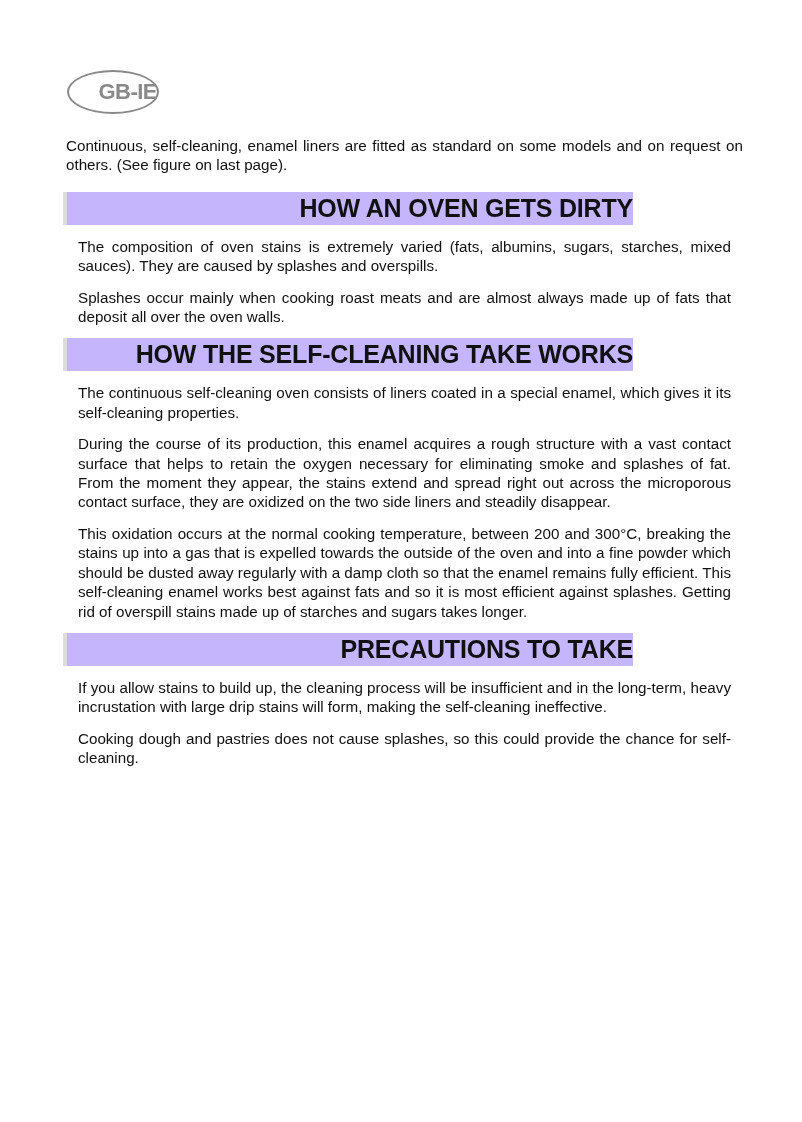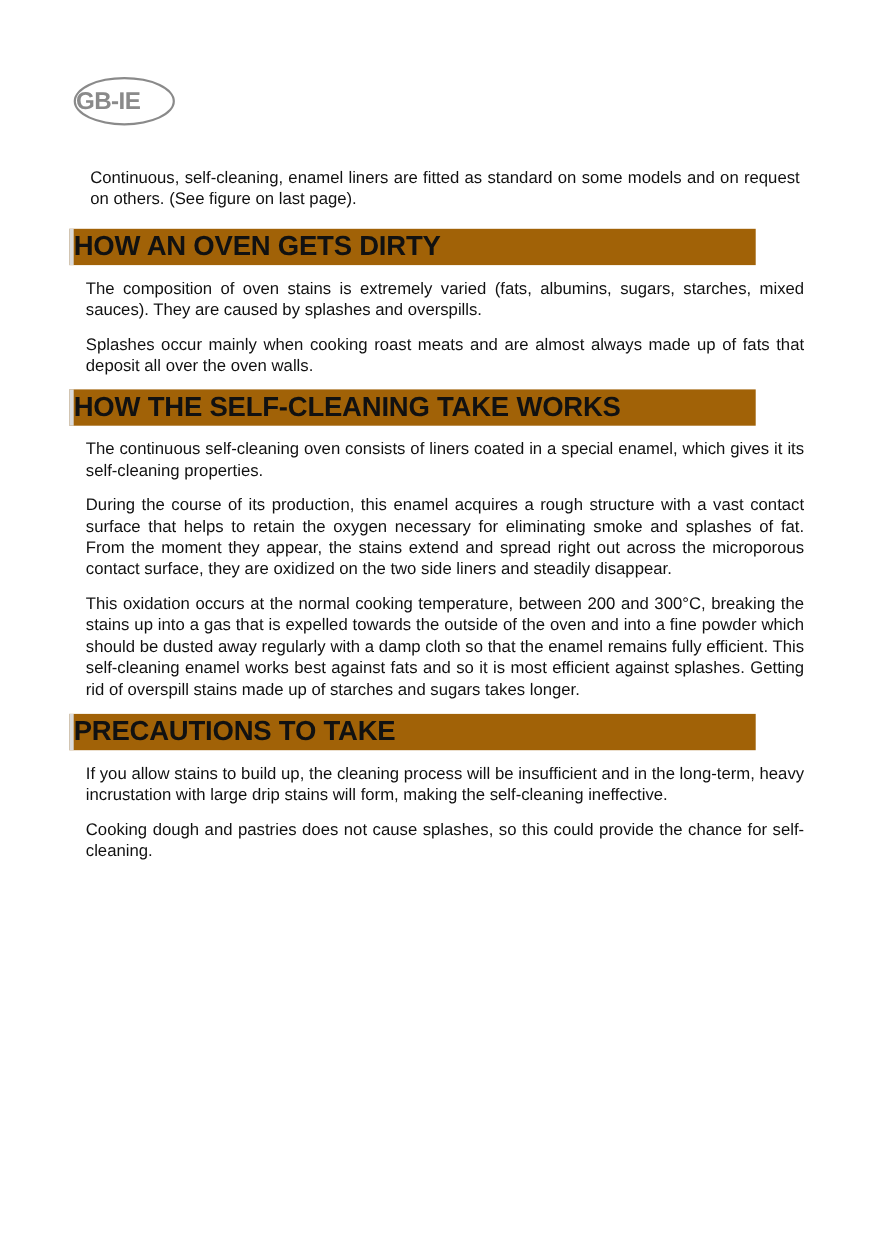--- a/index.html
+++ b/index.html
@@ -1,22 +1,22 @@
 <!DOCTYPE html>
 <html><head>
   <meta charset="utf-8">
   <style>
     html, body { margin: 0; padding: 0; background: #ffffff; }
     body { width: 802px; height: 1122px; position: relative; overflow: hidden; font-family: "Liberation Sans", sans-serif; color: #111; }
-    .badge { position: absolute; left: 67px; top: 70px; width: 92px; height: 44px; border: 2px solid #8a8a8a; border-radius: 50%; box-sizing: border-box; display: flex; align-items: center; justify-content: flex-start; }
+    .badge { position: absolute; left: 67px; top: 70px; width: 92px; height: 44px; border: 2px solid #8a8a8a; border-radius: 50%; box-sizing: border-box; display: flex; align-items: center; justify-content: flex-end; }
     .badge span { font-family: "Liberation Sans", sans-serif; font-weight: bold; font-size: 22px; color: #8a8a8a; letter-spacing: -0.5px; }
     .content { position: absolute; left: 66px; top: 136px; width: 677px; }
-    p { margin: 16px; font-size: 15.2px; line-height: 19.4px; text-align: justify; }
+    p { margin: 0; font-size: 15.2px; line-height: 19.4px; text-align: justify; }
     .intro { margin-bottom: 17px; }
-    .heading { background: #a16207; border-left: 4px solid #dcdcdc; margin-left: -3px; width: 624px; box-sizing: border-box; height: 33px; display: flex; align-items: center; justify-content: flex-start; margin-top: 3px; }
+    .heading { background: #c4b5fd; border-left: 4px solid #dcdcdc; margin-left: -3px; width: 570px; box-sizing: border-box; height: 33px; display: flex; align-items: center; justify-content: flex-end; margin-top: 3px; }
     .heading h2 { margin: 0; font-size: 25px; font-weight: bold; letter-spacing: -0.2px; color: #111; font-family: "Liberation Sans", sans-serif; }
     .section p { margin: 12px; }
   </style>
 </head>
 <body>
 
 <div class="badge">
   <span>GB-IE</span>
 </div>
 

